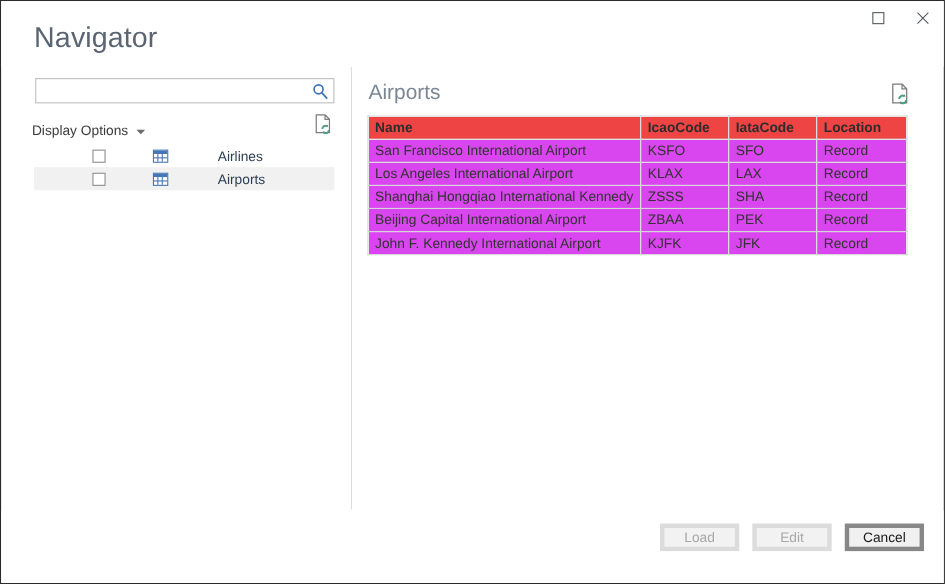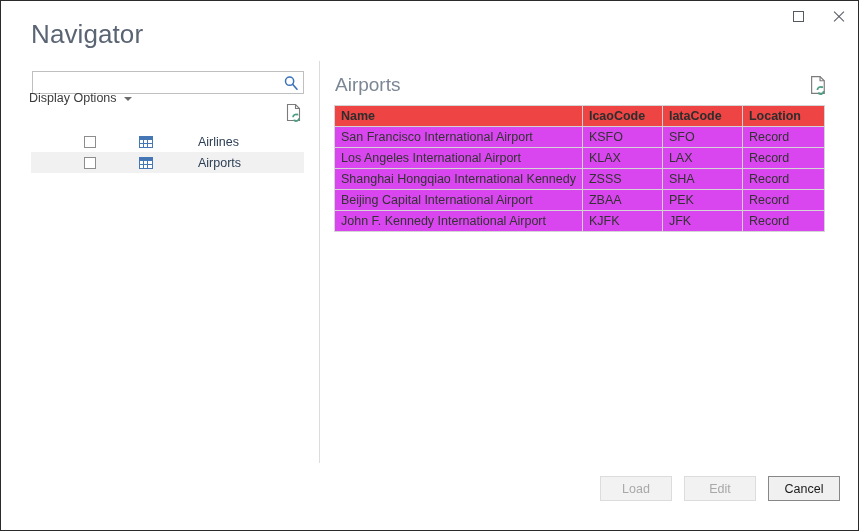--- a/index.html
+++ b/index.html
@@ -92,21 +92,21 @@
     color: #333;
   }
   .search-icon {
     position: absolute;
     right: 4px; top: 3px;
     width: 16px; height: 16px;
   }
 
   .display-options {
     position: absolute;
-    left: 28px; top: 30px;
+    left: 28px; top: 51px;
     display: flex;
     align-items: center;
     gap: 7px;
     cursor: default;
   }
   .display-options-label {
     font-size: 12.5px;
     color: #3b3b3b;
     white-space: nowrap;
   }
@@ -288,21 +288,21 @@
     background: #ffffff;
   }
   .footer-buttons {
     position: absolute;
     right: 18px; top: 12px;
     display: flex;
     gap: 12px;
   }
   .btn {
     width: 72px; height: 25px;
-    border: 1px solid #c2410c;
+    border: 4px solid #c2410c;
     background: #f0f0f0;
     font-family: "Liberation Sans", sans-serif;
     font-size: 12.5px;
     color: #222222;
     display: flex;
     align-items: center;
     justify-content: center;
     cursor: default;
     padding: 0;
   }

